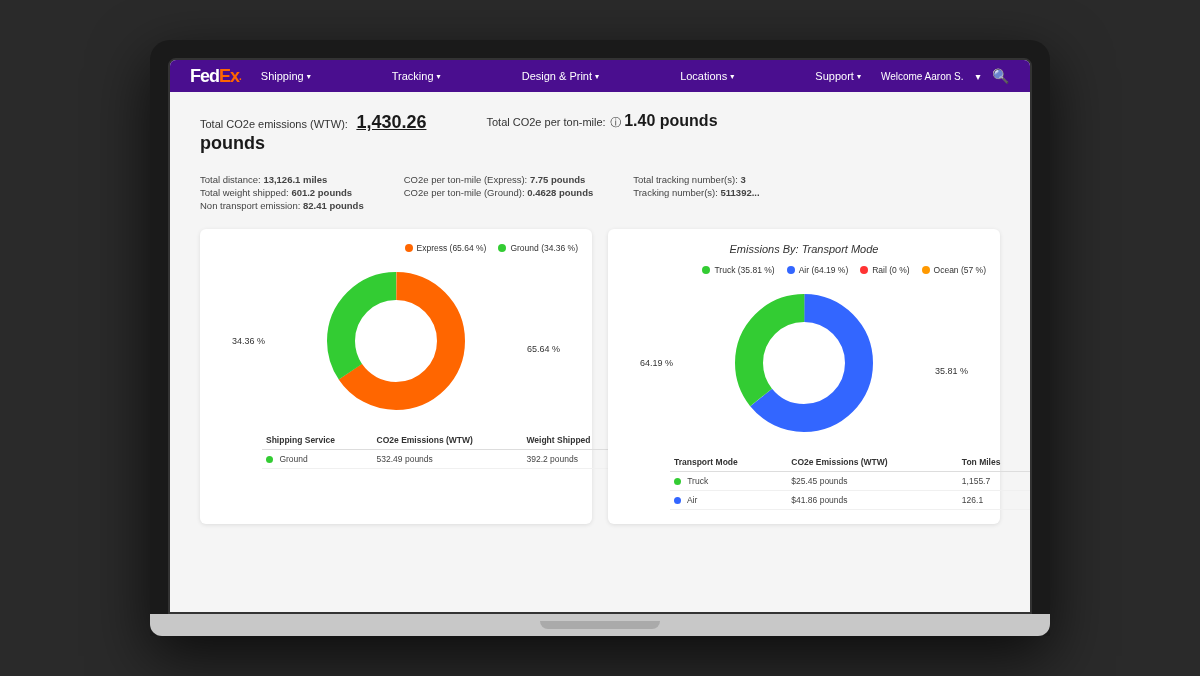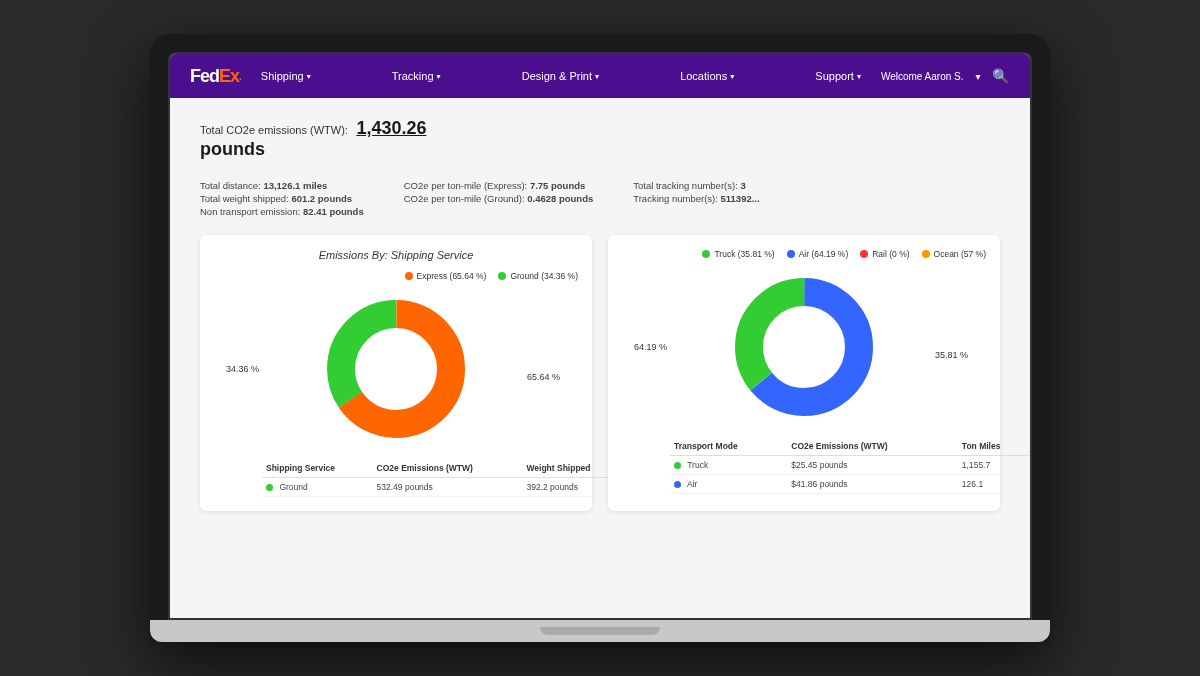--- a/index.html
+++ b/index.html
@@ -42,21 +42,21 @@
       background: #aaa;
       border-radius: 0 0 8px 8px;
     }
 
     
     .navbar {
       background: #4a0e8f;
       padding: 0 20px;
       display: flex;
       align-items: center;
-      height: 44px;
+      height: 32px;
       gap: 20px;
     }
     .fedex-logo {
       display: flex;
       align-items: center;
       gap: 0;
       font-size: 18px;
       font-weight: 900;
       letter-spacing: -1px;
     }
@@ -178,21 +178,21 @@
     .donut-container {
       position: relative;
       display: flex;
       justify-content: center;
       align-items: center;
       margin-bottom: 10px;
     }
     .donut-svg { display: block; }
     .donut-label-left {
       position: absolute;
-      left: 12px;
+      left: 18px;
       top: 50%;
       transform: translateY(-50%);
       font-size: 9px;
       color: #333;
       text-align: right;
     }
     .donut-label-right {
       position: absolute;
       right: 18px;
       top: 55%;
@@ -275,20 +275,25 @@
     <div class="main-content">
 
       <div class="hero-stats">
         <div>
           <div>
             <span style="font-size:11px;color:#333;">Total CO2e emissions (WTW):</span>
             <span class="hero-stat-value" style="font-size:18px;margin-left:4px;text-decoration:underline;">1,430.26</span>
           </div>
           <div class="hero-stat-unit" style="font-size:18px;font-weight:700;">pounds</div>
         </div>
+        <div>
+          <span style="font-size:11px;color:#333;">Total CO2e per ton-mile:</span>
+          <span style="font-size:11px;color:#333;"> ⓘ </span>
+          <span class="hero-stat-value" style="font-size:16px;font-weight:700;">1.40 pounds</span>
+        </div>
       </div>
 
       <div class="detail-stats">
         <div class="detail-col">
           <div class="detail-item">
             <span>Total distance:</span>
             <strong>13,126.1 miles</strong>
           </div>
           <div class="detail-item">
             <span>Total weight shipped:</span>
@@ -317,21 +322,20 @@
           <div class="detail-item">
             <span>Tracking number(s):</span>
             <strong>511392...</strong>
           </div>
         </div>
       </div>
 
       <div class="charts-section">
 
         <div class="chart-card">
-          <div class="chart-title">Emissions By: Shipping Service</div>
           <div class="chart-legend">
             <div class="legend-item">
               <div class="legend-dot" style="background:#ff6600;"></div>
               <span>Express (65.64 %)</span>
             </div>
             <div class="legend-item">
               <div class="legend-dot" style="background:#33cc33;"></div>
               <span>Ground (34.36 %)</span>
             </div>
           </div>
@@ -360,20 +364,21 @@
                   <span>Ground</span>
                 </td>
                 <td>532.49 pounds</td>
                 <td>392.2 pounds</td>
               </tr>
             </tbody>
           </table>
         </div>
 
         <div class="chart-card">
+          <div class="chart-title">Emissions By: Transport Mode</div>
           <div class="chart-legend">
             <div class="legend-item">
               <div class="legend-dot" style="background:#33cc33;"></div>
               <span>Truck (35.81 %)</span>
             </div>
             <div class="legend-item">
               <div class="legend-dot" style="background:#3366ff;"></div>
               <span>Air (64.19 %)</span>
             </div>
             <div class="legend-item">

